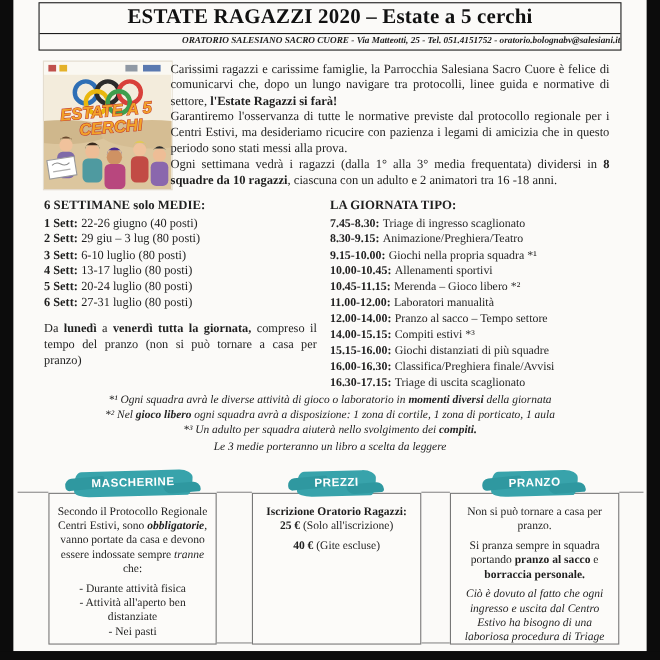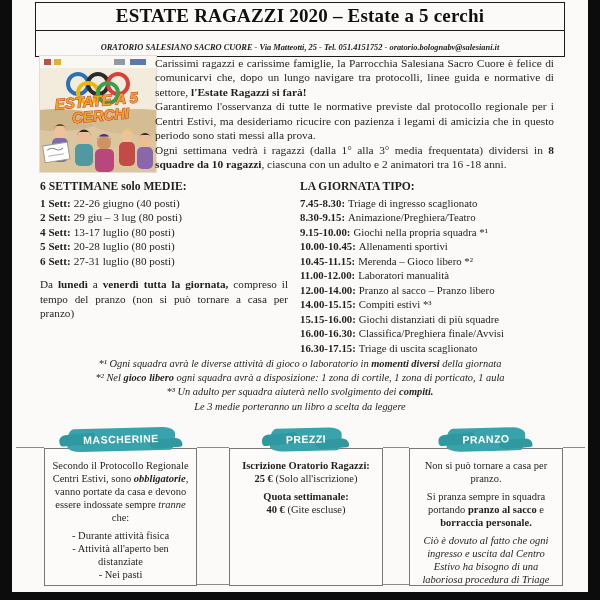--- a/index.html
+++ b/index.html
@@ -5,21 +5,21 @@
   * { margin:0; padding:0; box-sizing:border-box; }
   body { background:#000; }
   .stage { position:relative; width:600px; height:600px; background:#0c0c0c; overflow:hidden;
            font-family:"Liberation Serif", serif; color:#1f1f1f; }
   .page { position:absolute; left:12px; top:0; width:576px; height:592px; background:#fbfaf8;text-decoration:underline; }
 
   
   .title-box { position:absolute; left:23px; top:2px; width:530px; border:1.5px solid #1c1c1c; background:#fbfaf8; }
   .doc-title { font-size:19px; font-weight:bold; text-align:center; padding:2px 0 3px; color:#111; letter-spacing:.2px; }
   .doc-subtitle { border-top:1.5px solid #1c1c1c; font-size:8.4px; font-weight:bold; font-style:italic;
-                  text-align:center; padding:12px 0 4px; color:#222; }
+                  text-align:right; padding:1px 0 4px; color:#222; }
 
   
   .poster { position:absolute; left:28px; top:56px; width:116px; height:116px; box-shadow:0 0 0 1px #e4ddd0; }
   .intro-text { position:absolute; left:143px; top:56px; width:399px; font-size:11.4px; line-height:14.45px; text-align:justify; }
   .intro-text p { margin:0; }
 
   
   .col-head { font-size:11.6px; font-weight:bold; margin-bottom:3px; }
   .weeks { position:absolute; left:28px; top:180px; width:252px; }
   .week-item { font-size:11.2px; line-height:14.45px; white-space:nowrap; }
@@ -115,35 +115,36 @@
     <div class="intro-text">
       <p><span>Carissimi ragazzi e carissime famiglie, la Parrocchia Salesiana Sacro Cuore è felice di comunicarvi che, dopo un lungo navigare tra protocolli, linee guida e normative di settore, </span><b>l'Estate Ragazzi si farà!</b></p>
       <p>Garantiremo l'osservanza di tutte le normative previste dal protocollo regionale per i Centri Estivi, ma desideriamo ricucire con pazienza i legami di amicizia che in questo periodo sono stati messi alla prova.</p>
       <p><span>Ogni settimana vedrà i ragazzi (dalla 1° alla 3° media frequentata) dividersi in </span><b>8 squadre da 10 ragazzi</b><span>, ciascuna con un adulto e 2 animatori tra 16 -18 anni.</span></p>
     </div>
 
     <div class="weeks">
       <div class="col-head">6 SETTIMANE solo MEDIE:</div>
       <div class="week-item"><b>1 Sett:</b><span>22-26 giugno (40 posti)</span></div>
       <div class="week-item"><b>2 Sett:</b><span>29 giu – 3 lug (80 posti)</span></div>
+      <div class="week-item"><b>3 Sett:</b><span>6-10 luglio (80 posti)</span></div>
       <div class="week-item"><b>4 Sett:</b><span>13-17 luglio (80 posti)</span></div>
-      <div class="week-item"><b>5 Sett:</b><span>20-28 luglio (80 posti)</span></div>
+      <div class="week-item"><b>5 Sett:</b><span>20-24 luglio (80 posti)</span></div>
       <div class="week-item"><b>6 Sett:</b><span>27-31 luglio (80 posti)</span></div>
       <div class="weeks-note"><span>Da </span><b>lunedì</b><span> a </span><b>venerdì tutta la giornata,</b><span> compreso il tempo del pranzo (non si può tornare a casa per pranzo)</span></div>
     </div>
 
     <div class="schedule">
       <div class="col-head">LA GIORNATA TIPO:</div>
       <div class="sched-item"><b>7.45-8.30:</b><span>Triage di ingresso scaglionato</span></div>
       <div class="sched-item"><b>8.30-9.15:</b><span>Animazione/Preghiera/Teatro</span></div>
       <div class="sched-item"><b>9.15-10.00:</b><span>Giochi nella propria squadra *¹</span></div>
       <div class="sched-item"><b>10.00-10.45:</b><span>Allenamenti sportivi</span></div>
       <div class="sched-item"><b>10.45-11.15:</b><span>Merenda – Gioco libero *²</span></div>
       <div class="sched-item"><b>11.00-12.00:</b><span>Laboratori manualità</span></div>
-      <div class="sched-item"><b>12.00-14.00:</b><span>Pranzo al sacco – Pranzo libero</span></div>
+      <div class="sched-item"><b>12.00-14.00:</b><span>Pranzo al sacco – Tempo settore</span></div>
       <div class="sched-item"><b>14.00-15.15:</b><span>Compiti estivi *³</span></div>
       <div class="sched-item"><b>15.15-16.00:</b><span>Giochi distanziati di più squadre</span></div>
       <div class="sched-item"><b>16.00-16.30:</b><span>Classifica/Preghiera finale/Avvisi</span></div>
       <div class="sched-item"><b>16.30-17.15:</b><span>Triage di uscita scaglionato</span></div>
     </div>
 
     <div class="footnotes">
       <div><span>*¹ Ogni squadra avrà le diverse attività di gioco o laboratorio in </span><b>momenti diversi</b><span> della giornata</span></div>
       <div><span>*² Nel </span><b>gioco libero</b><span> ogni squadra avrà a disposizione: 1 zona di cortile, 1 zona di porticato, 1 aula</span></div>
       <div><span>*³ Un adulto per squadra aiuterà nello svolgimento dei </span><b>compiti.</b></div>
@@ -162,21 +163,20 @@
       <p><span>Secondo il Protocollo Regionale Centri Estivi, sono </span><b><i>obbligatorie</i></b><span>, vanno portate da casa e devono essere indossate sempre </span><i>tranne</i><span> che:</span></p>
       <div class="plain">- Durante attività fisica</div>
       <div class="plain">- Attività all'aperto ben distanziate</div>
       <div class="plain">- Nei pasti</div>
     </div>
 
     <div class="card" style="left:217px; width:154px;">
       <div class="banner">PREZZI</div>
       <div class="plain"><b>Iscrizione Oratorio Ragazzi:</b></div>
       <p><b>25 €</b><span> (Solo all'iscrizione)</span></p>
-      <div class="plain"><b>Quota settimanale:</b></div>
       <p><b>40 €</b><span> (Gite escluse)</span></p>
     </div>
 
     <div class="card" style="left:397px; width:154px;">
       <div class="banner">PRANZO</div>
       <p>Non si può tornare a casa per pranzo.</p>
       <p><span>Si pranza sempre in squadra portando </span><b>pranzo al sacco</b><span> e </span><b>borraccia personale.</b></p>
       <p><i>Ciò è dovuto al fatto che ogni ingresso e uscita dal Centro Estivo ha bisogno di una laboriosa procedura di Triage</i></p>
     </div>
 

